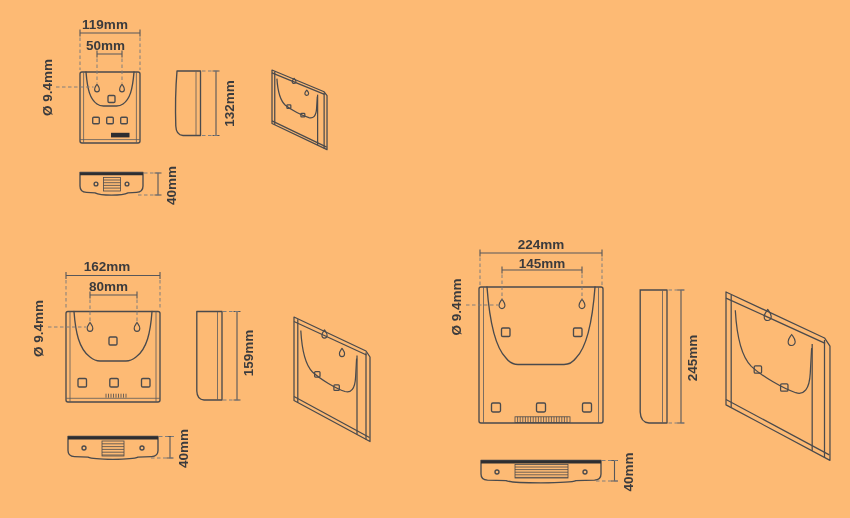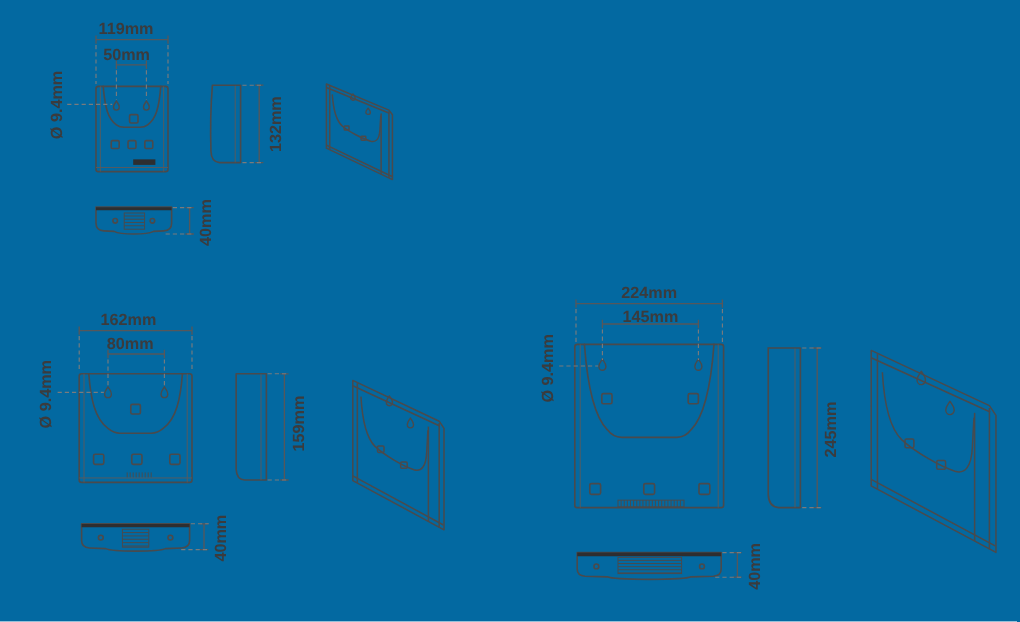--- a/index.html
+++ b/index.html
@@ -1,20 +1,20 @@
 <!DOCTYPE html>
 <html><head>
 <meta charset="utf-8">
 <style>
   html, body { margin: 0; padding: 0; background: #ffffff; }
   .page {
     position: relative;
     width: 850px;
     height: 518px;
-    background: #0369a1;
+    background: #fdba74;
     overflow: hidden;
     font-family: "Liberation Sans", sans-serif;
   }
   svg text {
     font-family: "Liberation Sans", "DejaVu Sans", sans-serif;
     font-size: 13.5px;
     font-weight: bold;
     fill: #3b3b3d;
     text-anchor: middle;
   }

